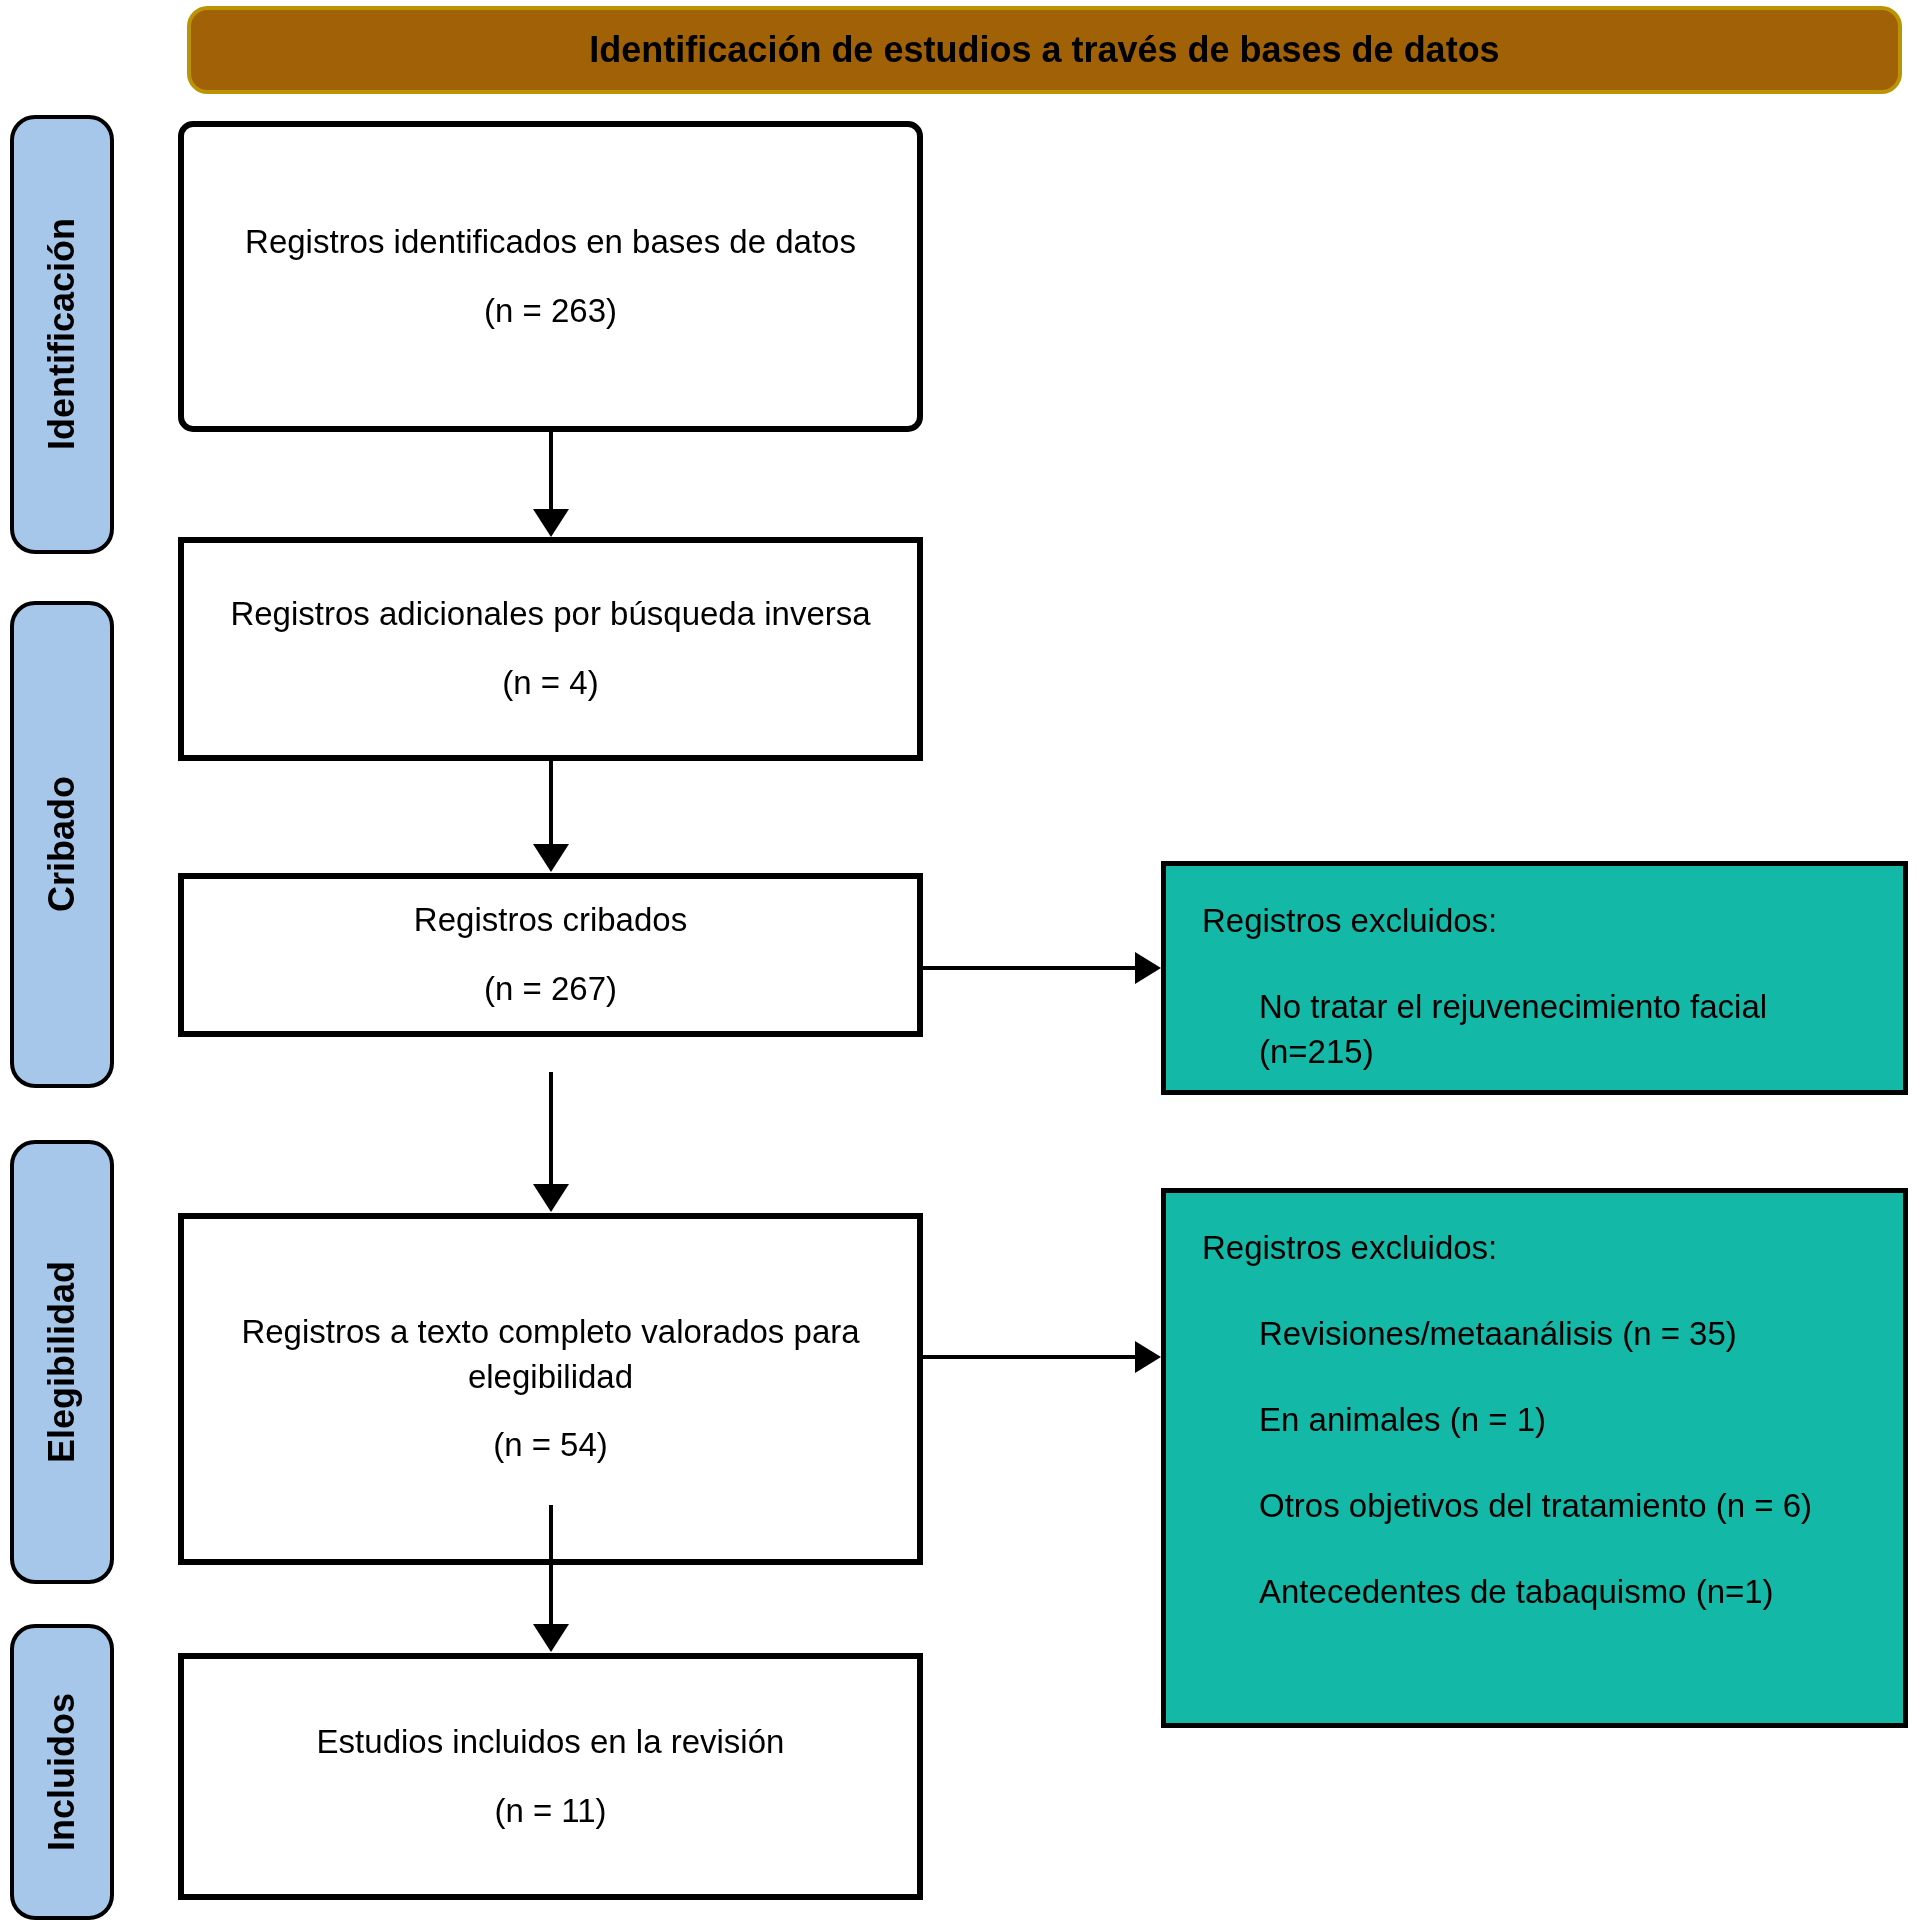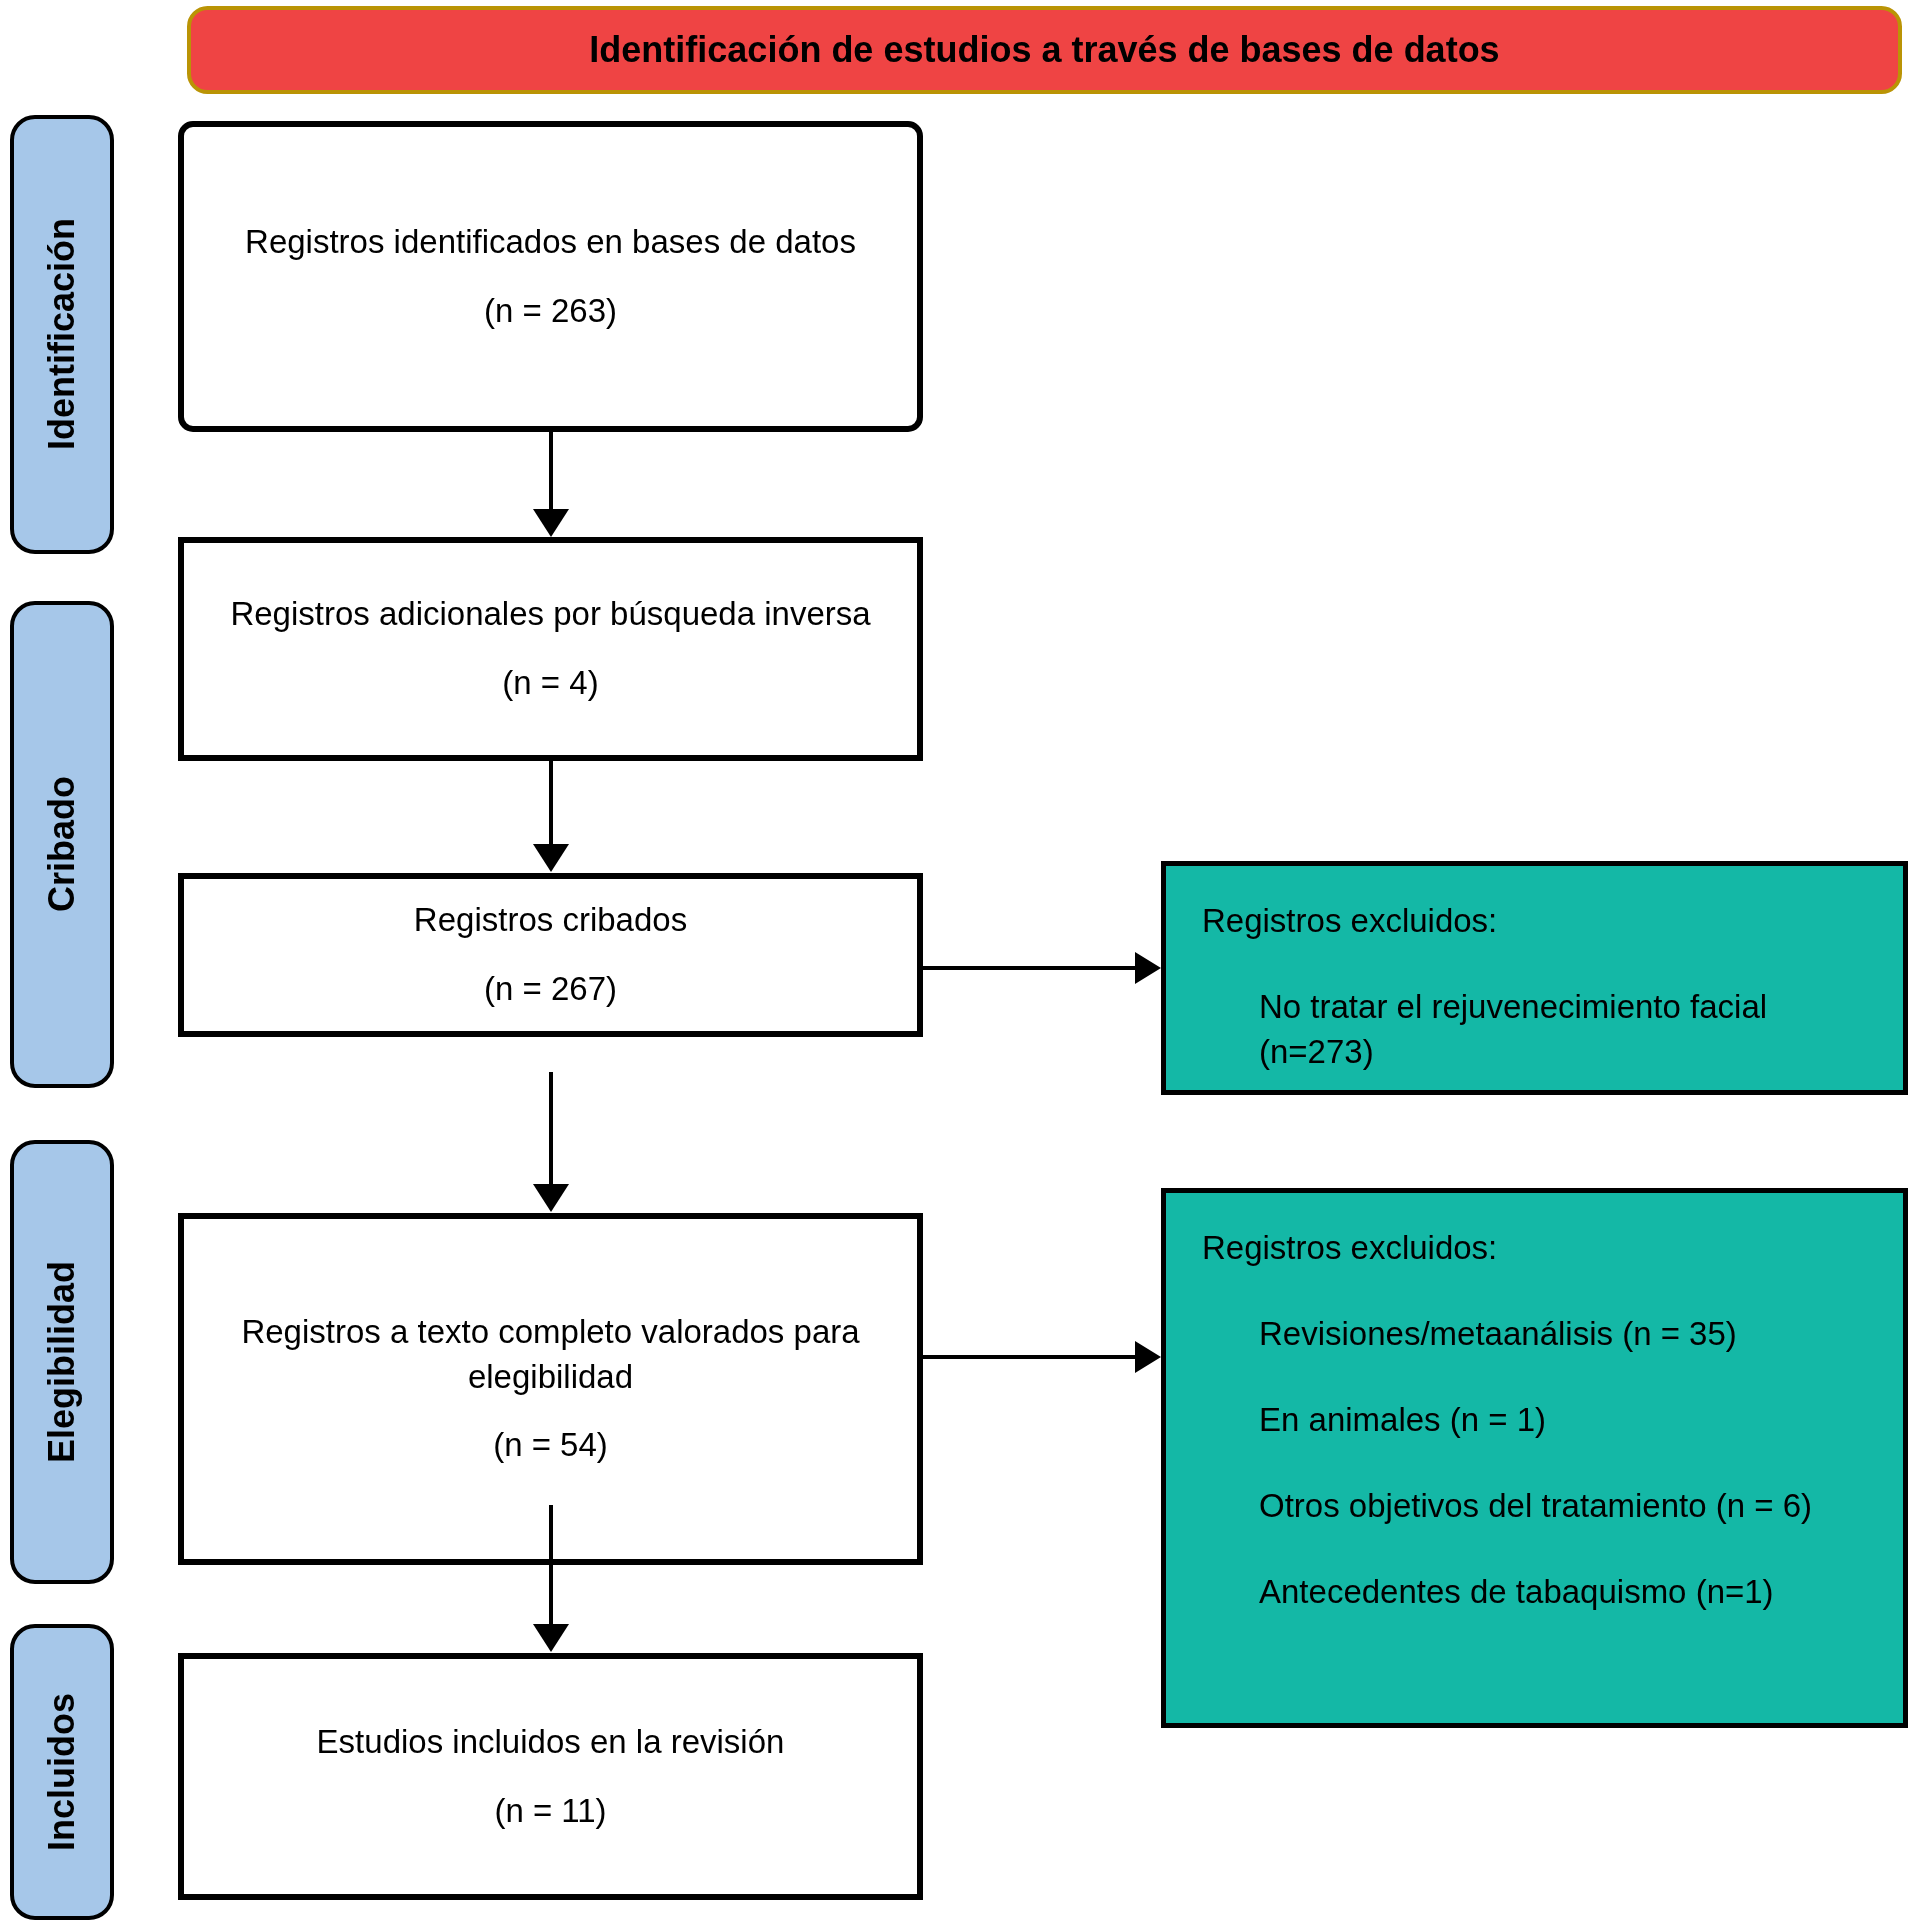--- a/index.html
+++ b/index.html
@@ -9,21 +9,21 @@
     background:#ffffff;
     font-family:"Liberation Sans", sans-serif;
     color:#000;
     overflow:hidden;
   }
   *{box-sizing:border-box;}
 
   
   .banner{
     position:absolute;left:187px;top:6.3px;width:1715px;height:88px;
-    background:#ef4444;border:4px solid #BA9405;border-radius:20.5px;
+    background:#a16207;border:4px solid #BA9405;border-radius:20.5px;
     display:flex;align-items:center;justify-content:center;
     font-size:36px;font-weight:bold;text-align:center;
   }
 
   
   .stage{
     position:absolute;left:9.5px;width:104px;
     background:#A6C7E9;border:4.7px solid #000;border-radius:25px;
     display:flex;align-items:center;justify-content:center;
     font-size:36px;font-weight:bold;
@@ -114,21 +114,21 @@
     <div class="box-title">Registros a texto completo valorados para elegibilidad</div>
     <div class="box-count">(n = 54)</div>
   </div>
   <div class="fbox fbox-5">
     <div class="box-title">Estudios incluidos en la revisión</div>
     <div class="box-count">(n = 11)</div>
   </div>
 
   <div class="xbox xbox-1">
     <div class="xheading">Registros excluidos:</div>
-    <div class="xitem">No tratar el rejuvenecimiento facial (n=273)</div>
+    <div class="xitem">No tratar el rejuvenecimiento facial (n=215)</div>
   </div>
   <div class="xbox xbox-2">
     <div class="xheading">Registros excluidos:</div>
     <div class="xitem">Revisiones/metaanálisis (n = 35)</div>
     <div class="xitem">En animales (n = 1)</div>
     <div class="xitem">Otros objetivos del tratamiento (n = 6)</div>
     <div class="xitem">Antecedentes de tabaquismo (n=1)</div>
   </div>
 
   <div class="vline" style="top:432px;height:77px;"></div>

